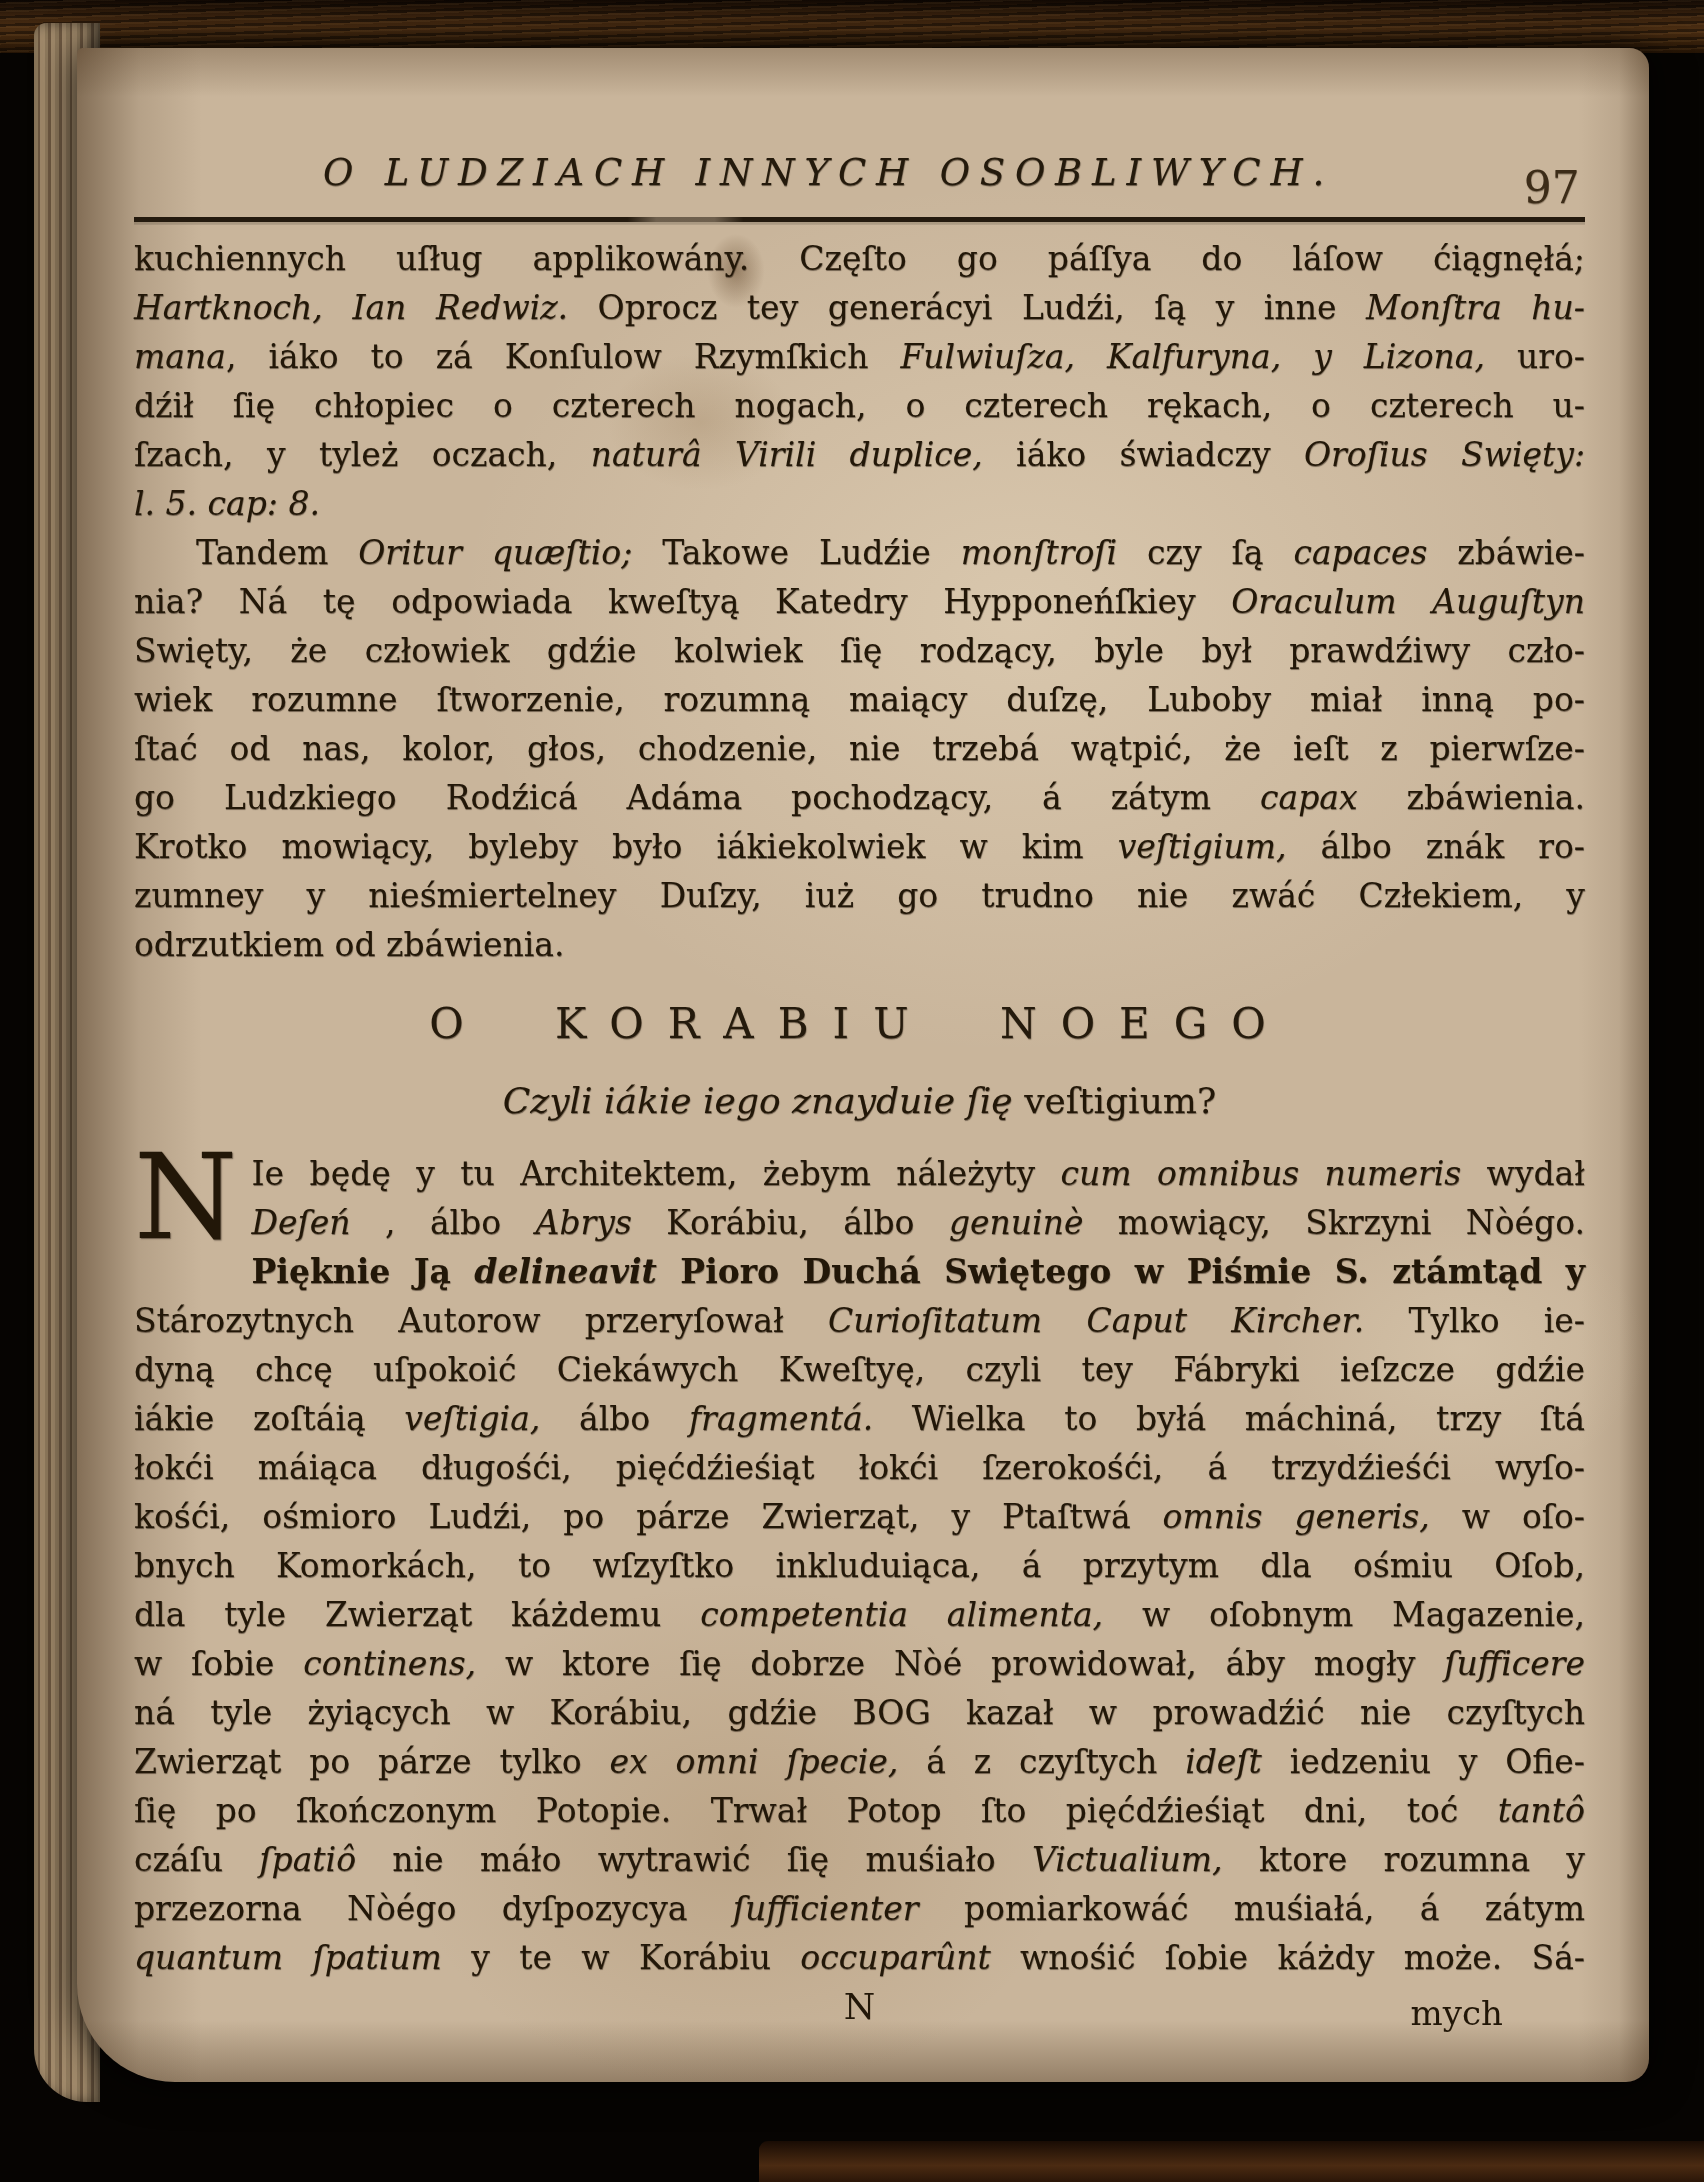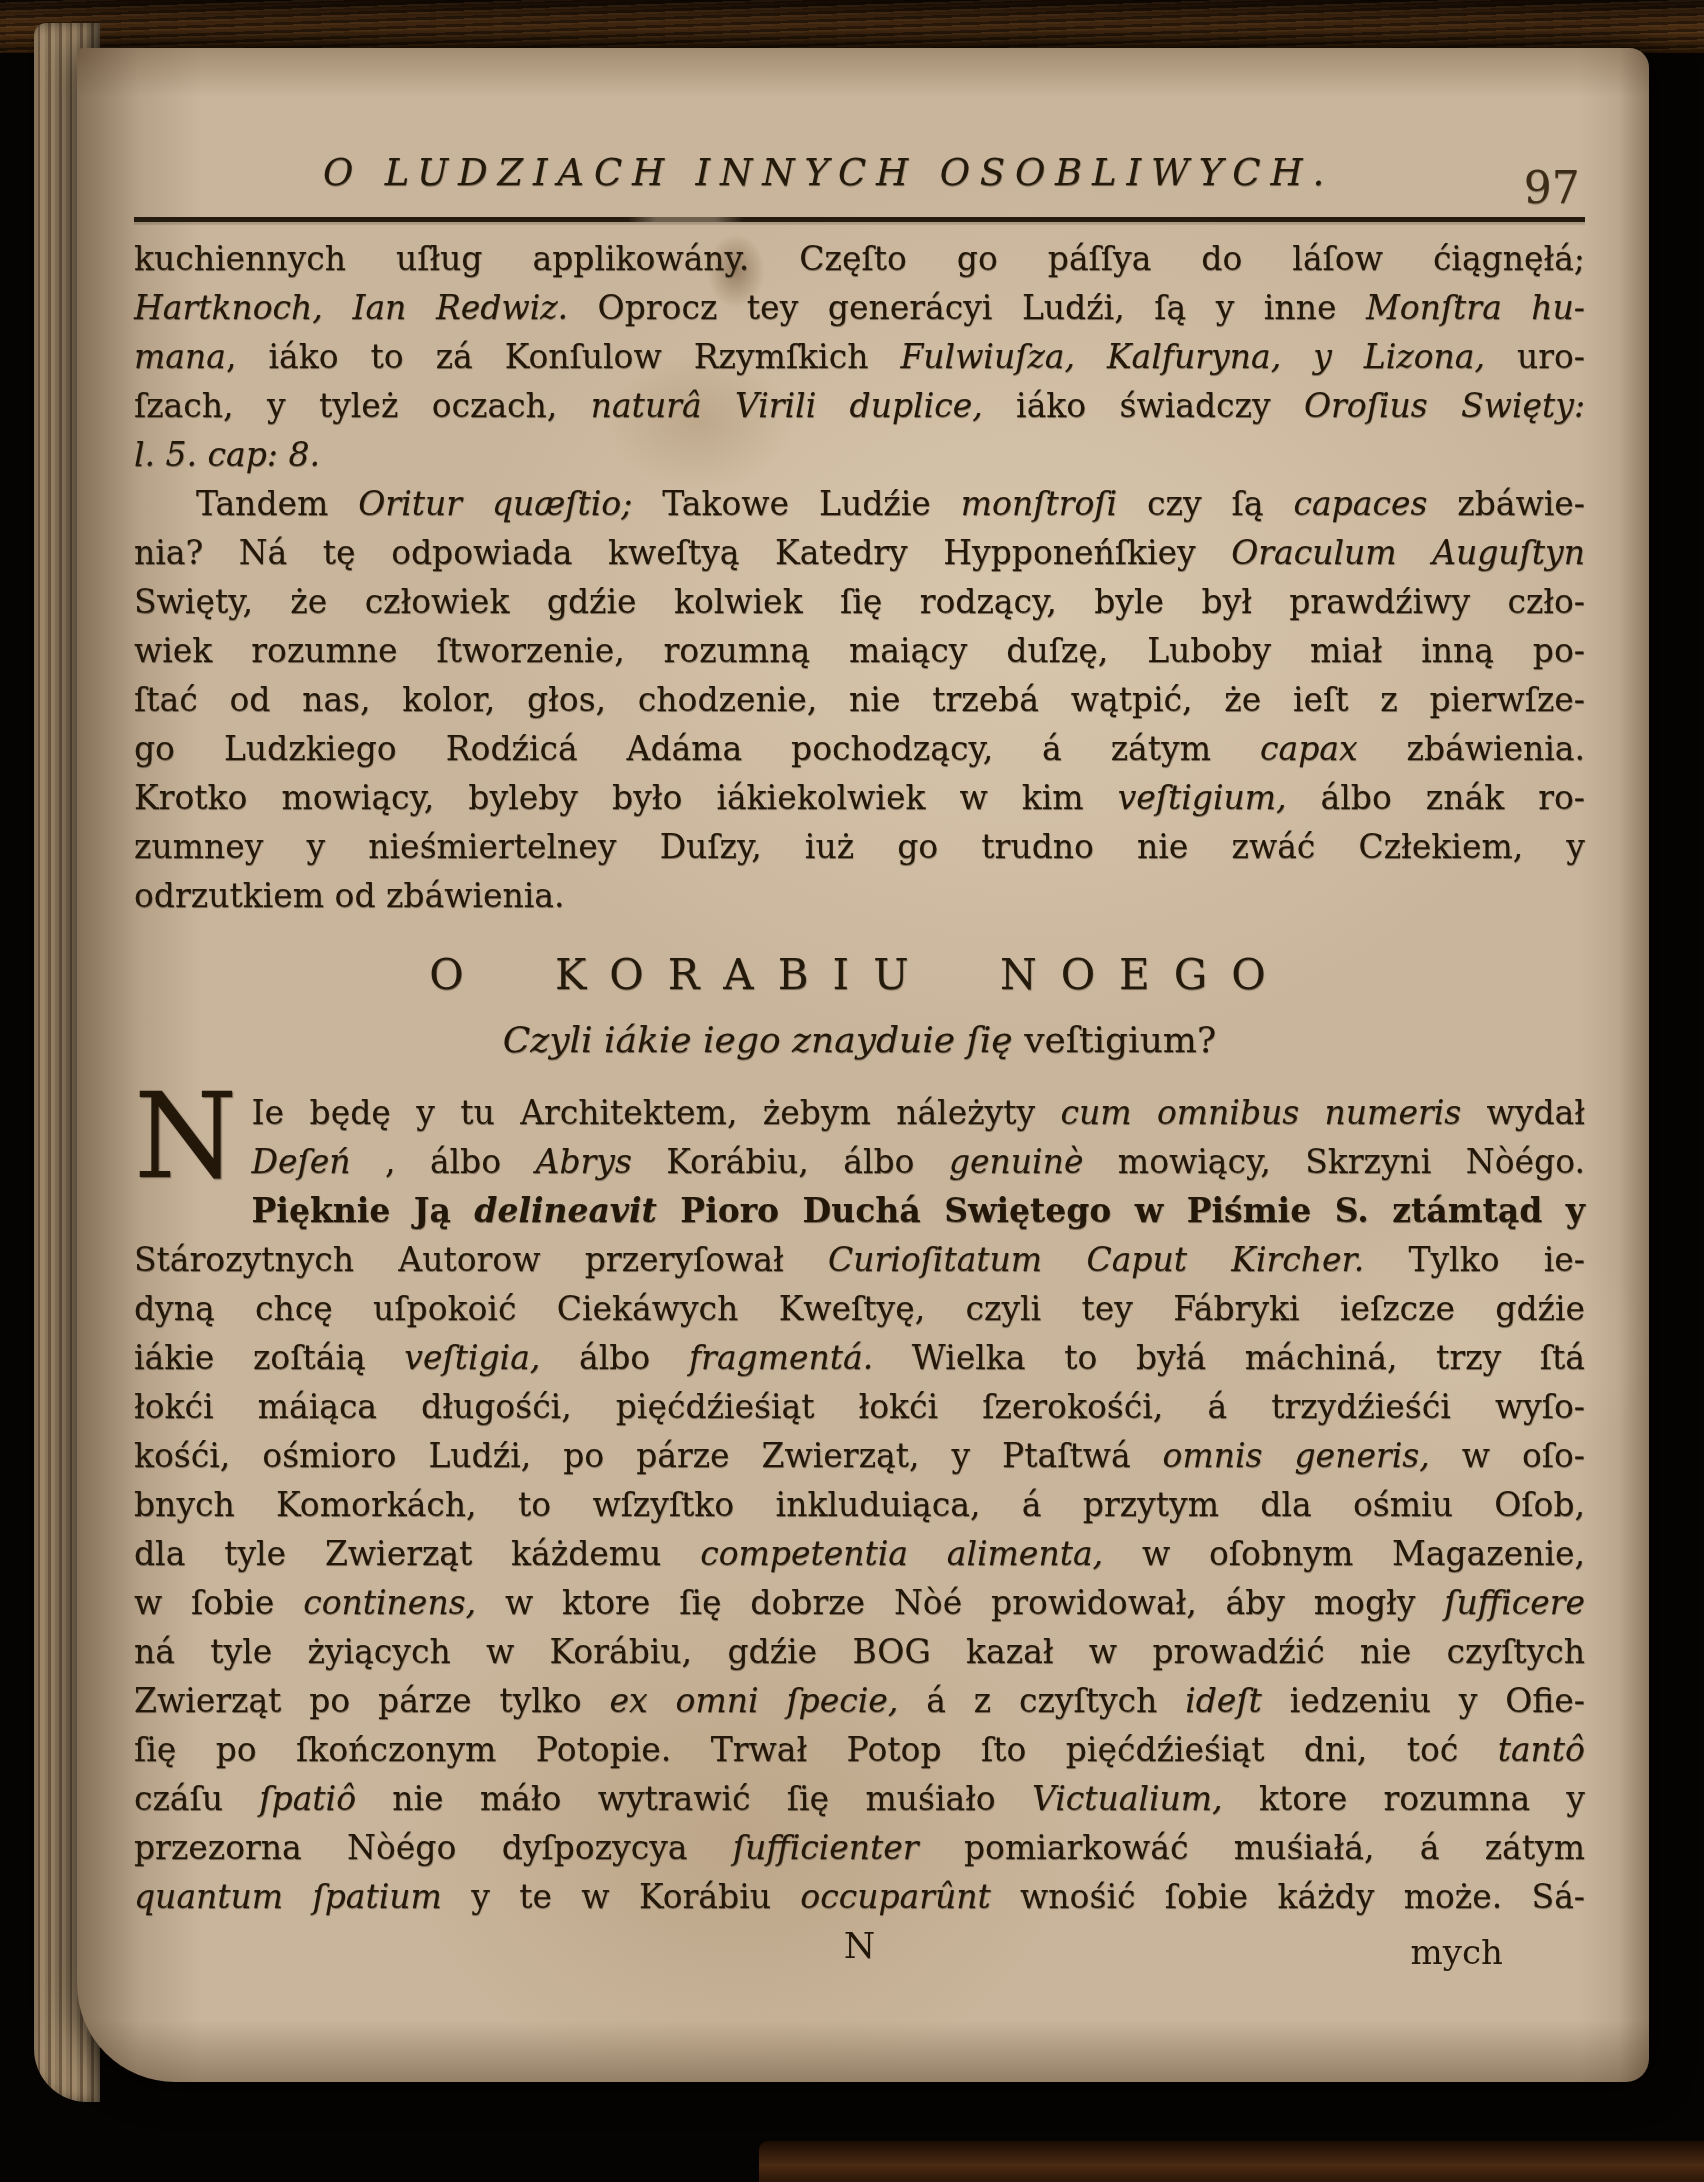--- a/index.html
+++ b/index.html
@@ -83,21 +83,21 @@
     padding:7.1px 14.3px 0 0;color:#221708;
     text-shadow:0.9px 1.3px 1.3px rgba(28,16,5,.5);
   }
   
   .section{text-align:center;margin-top:30px;}
   .section-heading{
     font-size:42px;letter-spacing:24px;word-spacing:30px;
     color:#241a0c;text-shadow:0.5px 0.9px 0.9px rgba(30,18,6,.5);
     white-space:nowrap;
   }
-  .subtitle{margin-top:18px;margin-bottom:25px;font-size:36px;line-height:46px;}
+  .subtitle{margin-top:30px;margin-bottom:25px;font-size:36px;line-height:46px;}
   .subtitle .line{text-align:center;text-align-last:center;}
   
   .footer-row{position:relative;height:52px;margin-top:3.6px;font-size:36px;}
   .sig{position:absolute;left:50%;transform:translateX(-50%);top:0;}
   .catch{position:absolute;right:82px;top:7.1px;font-size:34px;}
 </style>
 </head>
 <body>
 
 <div class="top-edge"></div>
@@ -111,20 +111,21 @@
       <div class="page-number">97</div>
     </div>
 
     <div class="rule"></div>
 
     <div class="body">
         <div class="para">
           <div class="line"><span>kuchiennych uſług applikowány.  Częſto go páſſya do láſow ćiągnęłá;</span></div>
           <div class="line"><span class="it">Hartknoch, Ian Redwiz.</span><span>  Oprocz tey generácyi Ludźi, ſą y inne </span><span class="it">Monſtra hu-</span></div>
           <div class="line"><span class="it">mana</span><span>, iáko to zá Konſulow Rzymſkich </span><span class="it">Fulwiuſza, Kalfuryna, y Lizona,</span><span> uro-</span></div>
+          <div class="line"><span>dźił ſię chłopiec o czterech nogach, o czterech rękach, o czterech u-</span></div>
           <div class="line"><span>ſzach, y tyleż oczach,  </span><span class="it">naturâ Virili duplice,</span><span> iáko świadczy </span><span class="it">Oroſius Swięty:</span></div>
           <div class="line nj"><span class="it">l. 5. cap: 8.</span></div>
         </div>
         <div class="para">
           <div class="line" style="padding-left: 62px;"><span>Tandem </span><span class="it">Oritur quæſtio;</span><span> Takowe Ludźie </span><span class="it">monſtroſi</span><span> czy ſą </span><span class="it">capaces</span><span> zbáwie-</span></div>
           <div class="line"><span>nia? Ná tę odpowiada kweſtyą Katedry Hypponeńſkiey </span><span class="it">Oraculum Auguſtyn</span></div>
           <div class="line"><span>Swięty, że człowiek gdźie kolwiek ſię rodzący, byle był prawdźiwy czło-</span></div>
           <div class="line"><span>wiek rozumne ſtworzenie, rozumną maiący duſzę,  Luboby miał inną po-</span></div>
           <div class="line"><span>ſtać od nas, kolor, głos, chodzenie, nie trzebá wątpić, że ieſt z pierwſze-</span></div>
           <div class="line"><span>go Ludzkiego Rodźicá Adáma pochodzący, á zátym </span><span class="it">capax</span><span> zbáwienia.</span></div>

